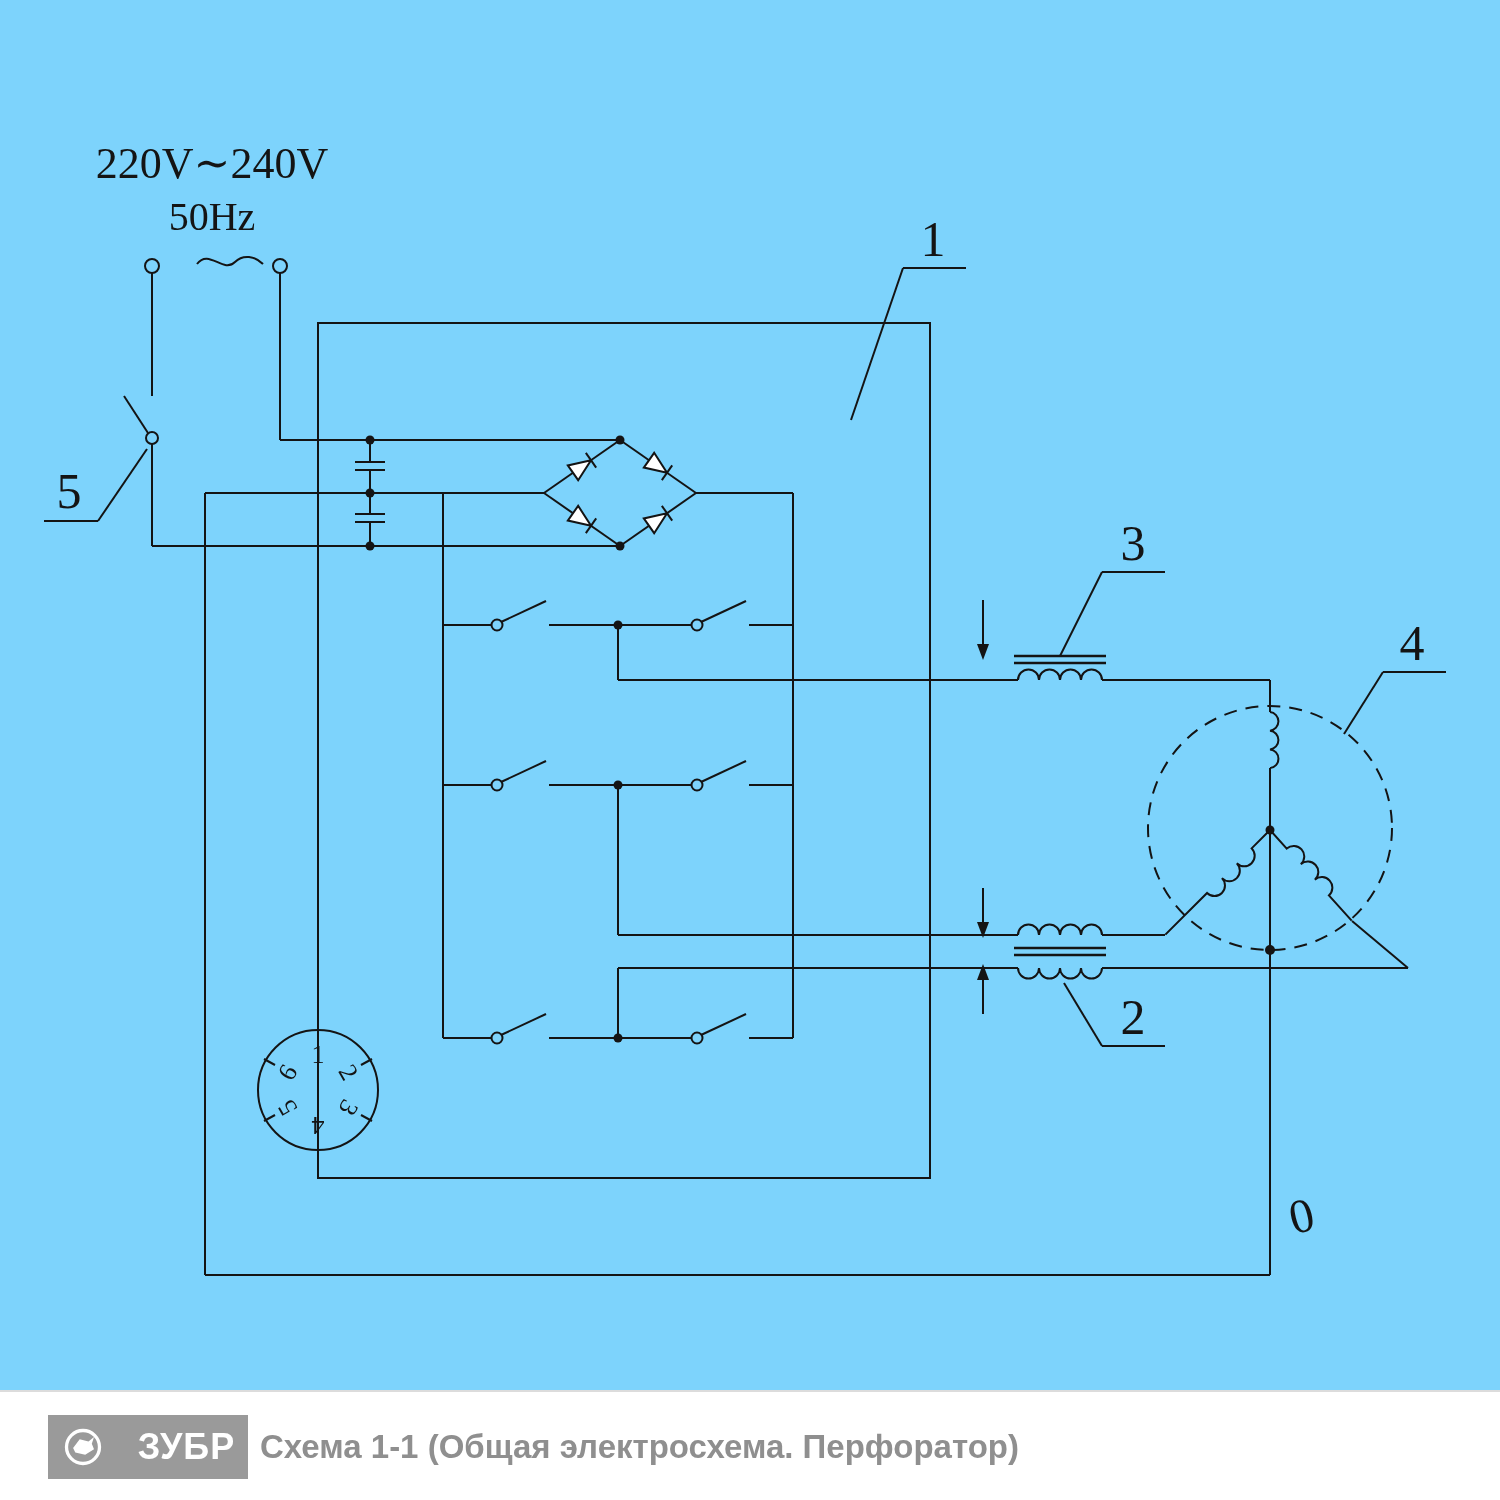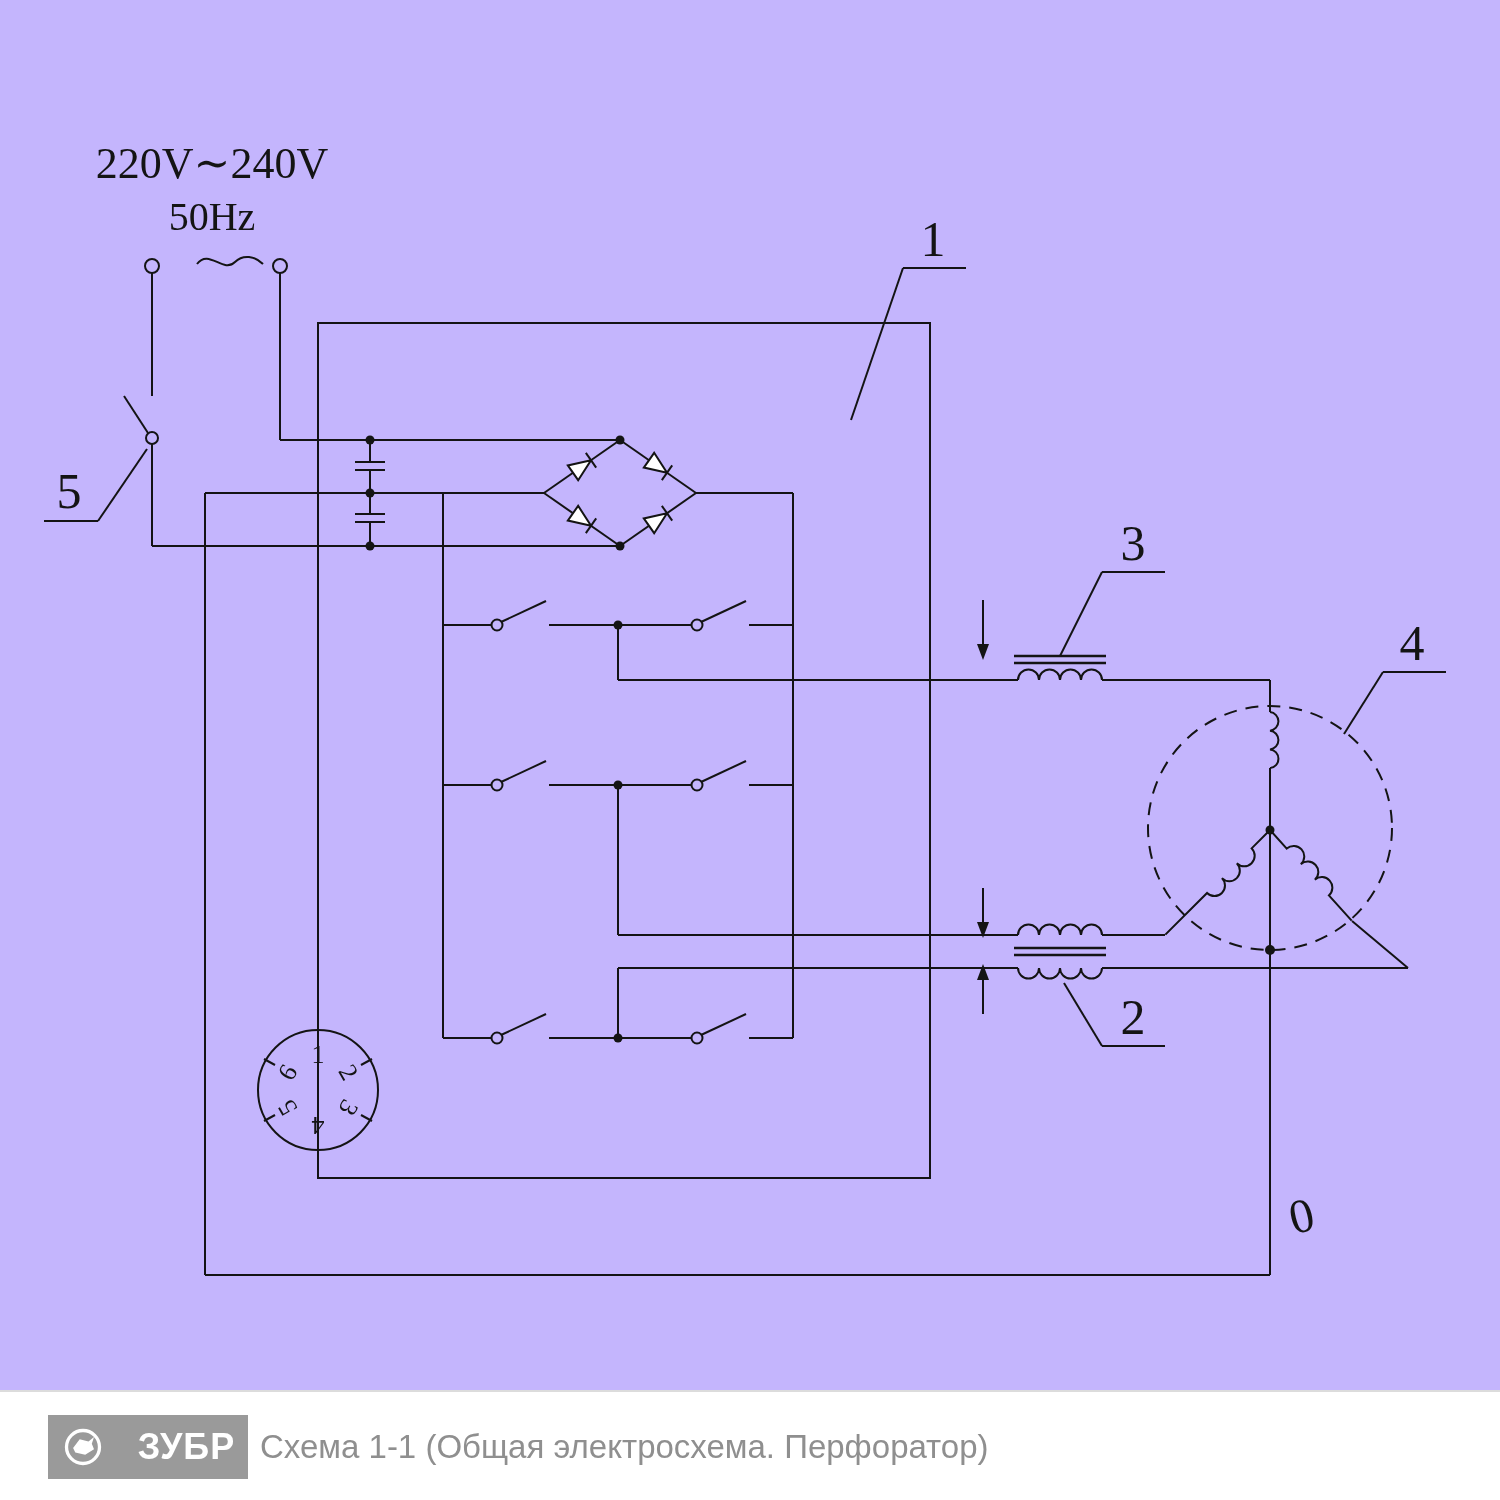--- a/index.html
+++ b/index.html
@@ -1,16 +1,16 @@
 <!DOCTYPE html>
 <html><head>
 <meta charset="utf-8">
 <style>
   html,body{margin:0;padding:0;background:#ffffff;}
-  .canvas{position:relative;width:1500px;height:1500px;background:#c4b5fd;overflow:hidden;
+  .canvas{position:relative;width:1500px;height:1500px;background:#7dd3fc;overflow:hidden;
           font-family:"Liberation Sans",sans-serif;}
   svg{display:block;}
   .w{fill:none;stroke:#141414;stroke-width:2;}
   .w3{fill:none;stroke:#141414;stroke-width:2.4;}
   .dash{fill:none;stroke:#141414;stroke-width:2;stroke-dasharray:13 9;}
   .dot{fill:#141414;stroke:none;}
   .head{fill:#141414;stroke:none;}
   .dio{fill:#ffffff;stroke:#141414;stroke-width:2;}
   text{fill:#141414;font-family:"Liberation Serif","DejaVu Serif",serif;}
   .big{font-size:44px;}
@@ -18,21 +18,21 @@
   .call{font-size:50px;}
   .pin{font-size:26px;}
   .zero{font-size:48px;}
   .footer{position:absolute;left:0;top:1390px;width:1500px;height:110px;
           border-top:2px solid #dcdcdc;display:flex;align-items:center;background:#ffffff;}
   .logo-box{margin-left:48px;width:200px;height:64px;background:#9a9a9a;
             display:flex;align-items:center;justify-content:center;gap:10px;flex:0 0 auto;}
   .brand{color:#ffffff;font-weight:700;font-size:36px;letter-spacing:1px;
          font-family:"Liberation Sans",sans-serif;margin-left:23px;}
   .model{margin-left:36px;font-weight:700;font-size:33px;color:#3d3d3d;white-space:nowrap;}
-  .desc{margin-left:12px;font-weight:400;font-size:33px;color:#8f8f8f;white-space:nowrap;}
+  .desc{margin-left:12px;font-weight:700;font-size:33px;color:#8f8f8f;white-space:nowrap;}
 </style>
 </head>
 <body>
 
 <div class="canvas">
 
 <svg width="1500" height="1390" viewBox="0 0 1500 1390">
 
   <text class="big" x="212" y="178" text-anchor="middle">220V∼240V</text>
   <text class="freq" x="212" y="230" text-anchor="middle">50Hz</text>

